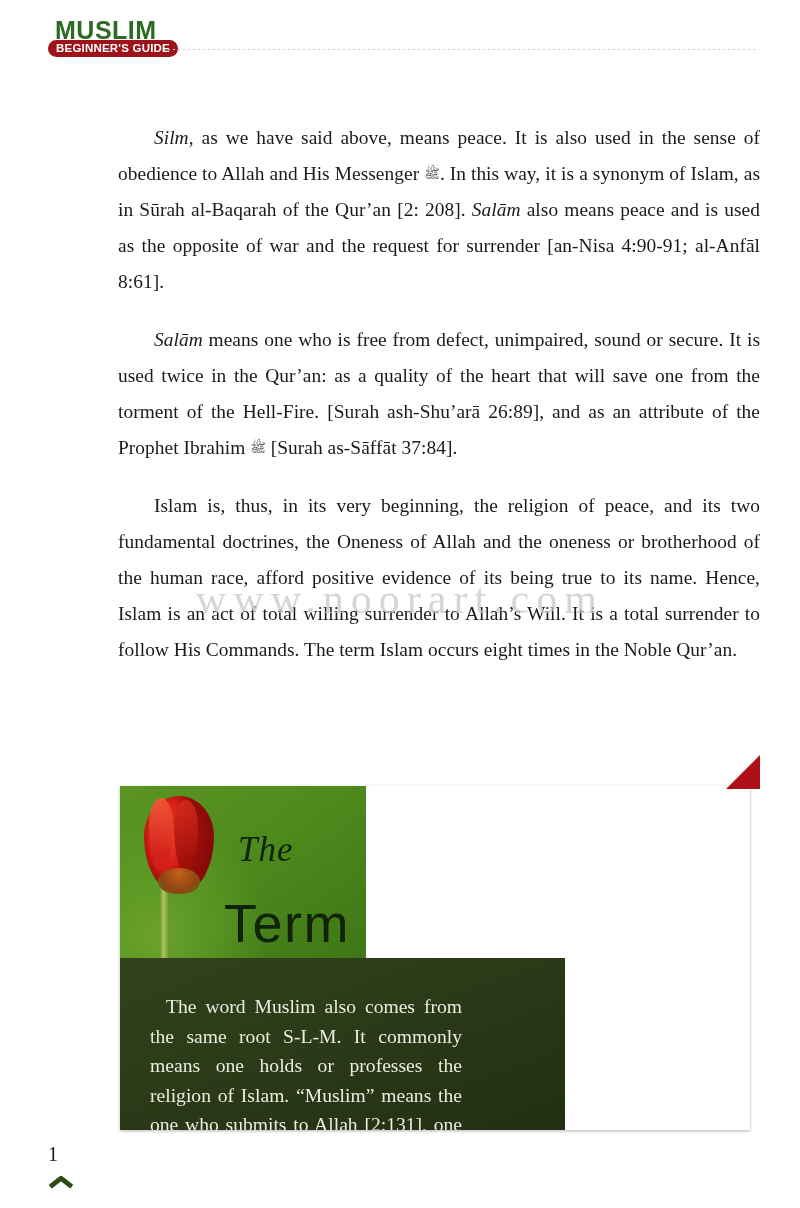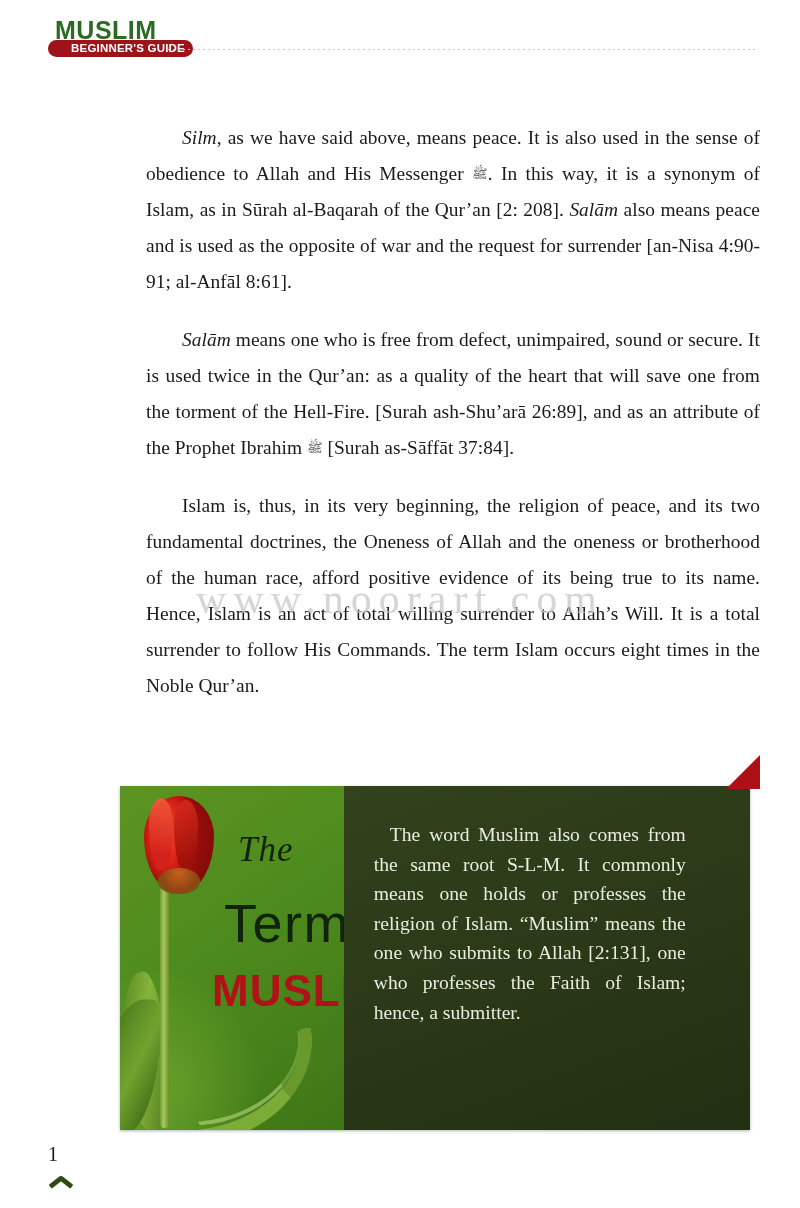--- a/index.html
+++ b/index.html
@@ -40,21 +40,21 @@
     letter-spacing: 0.5px;
     color: #2c6b24;
     line-height: 25px;
   }
   .logo-badge {
     position: absolute;
     left: 0px;
     top: 22px;
     background: #9c1419;
     border-radius: 9px;
-    padding: 2px 8px 3px 23px;
+    padding: 2px 8px 3px 8px;
     color: #ffffff;
     font-family: "Liberation Sans", sans-serif;
     font-weight: bold;
     font-size: 11.5px;
     letter-spacing: 0.2px;
     line-height: 12px;
     white-space: nowrap;
   }
   .header-rule {
     position: absolute;
@@ -78,21 +78,21 @@
   }
   .para {
     font-size: 19.4px;
     line-height: 36px;
     color: #1a1a1a;
     text-align: justify;
     margin: 0 0 22px 0;
     letter-spacing: 0.05px;
   }
   .para.first { text-indent: 0; }
-  .para.indent { text-indent: 36px; margin-left: 28px; }
+  .para.indent { text-indent: 36px; }
   .para i, .para em { font-style: italic; }
   .salla {
     font-size: 13px;
     color: #3a3a3a;
     vertical-align: 2px;
     letter-spacing: 0;
   }
 
   
   .watermark {
@@ -113,20 +113,21 @@
 
   
   .feature-box {
     position: absolute;
     left: 120px;
     top: 786px;
     width: 630px;
     height: 344px;
     display: flex;
     box-shadow: 0 1px 3px rgba(0,0,0,0.30);
+    flex-direction: column;
   }
   .feature-left {
     position: relative;
     width: 246px;
     height: 344px;
     overflow: hidden;
     background: #4f8a1e;
     background-image:
       radial-gradient(ellipse 180px 200px at 14% 88%, #69a32b 0%, rgba(105,163,43,0) 62%),
       linear-gradient(145deg, #5b9422 0%, #4d8a1d 48%, #3f7616 100%);

